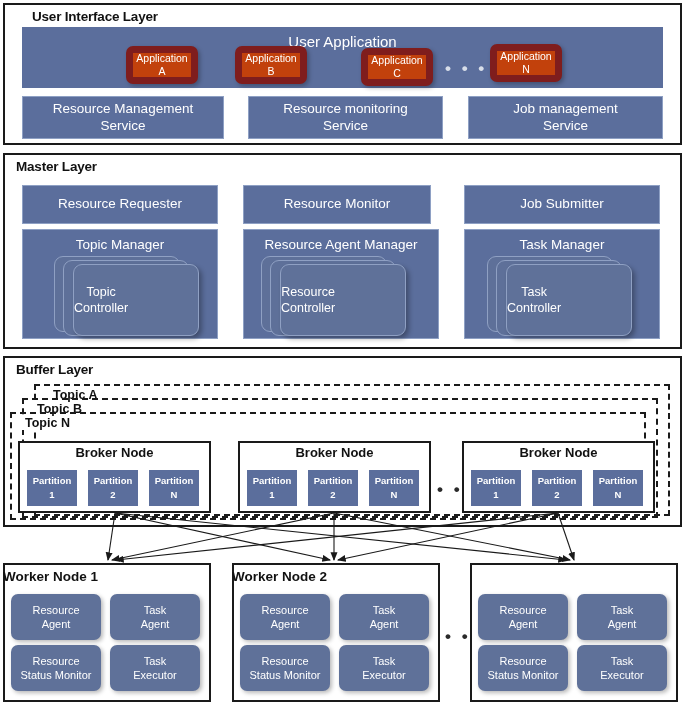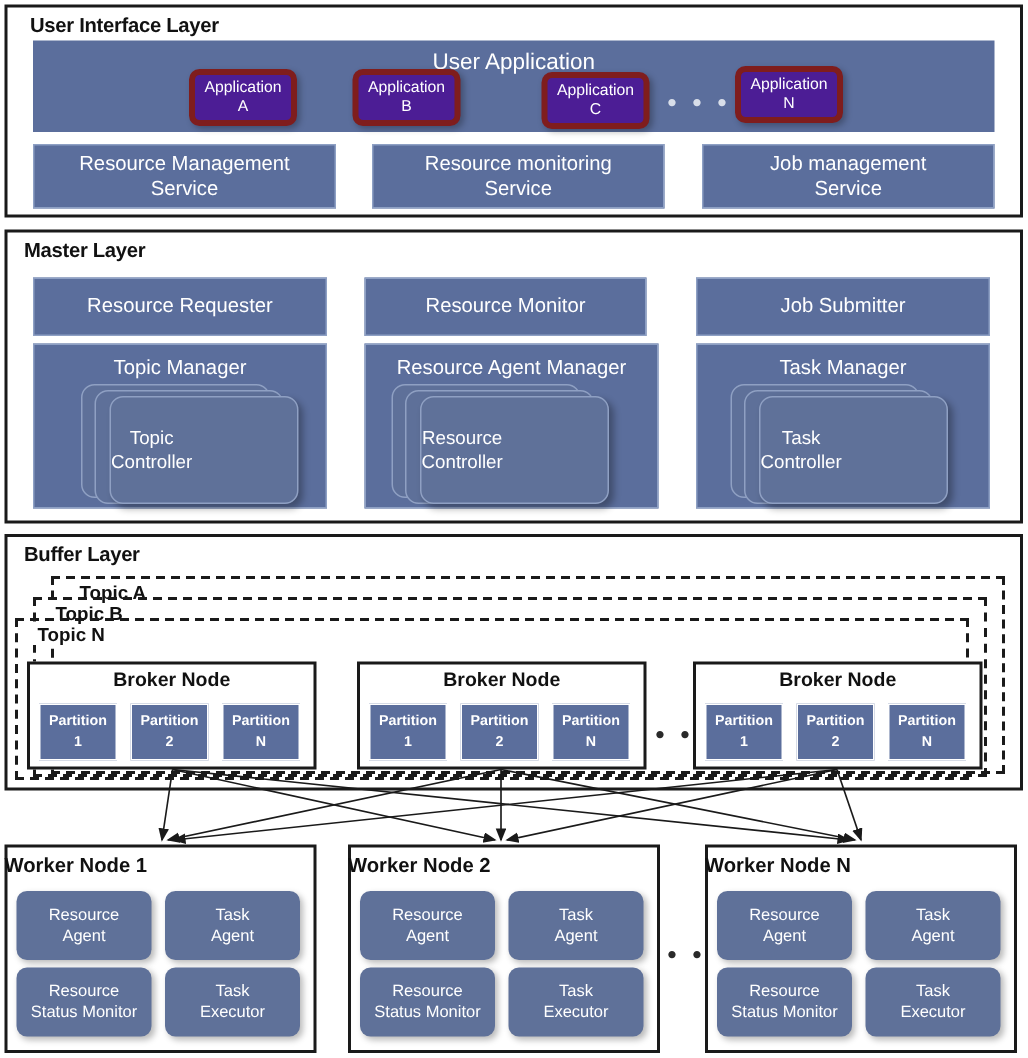--- a/index.html
+++ b/index.html
@@ -41,22 +41,22 @@
 
   
   #user-app-panel {
     font-size: 15px;
     align-items: flex-start;
     justify-content: center;
     padding-top: 6px;
   }
   .app-card {
     position: absolute;
-    background: #4c1d95;
-    border: 4px solid #7f1d1d;
+    background: #c2410c;
+    border: 7px solid #7f1d1d;
     border-radius: 7px;
     color: #ffffff;
     font-size: 10.5px;
     display: flex;
     flex-direction: column;
     align-items: center;
     justify-content: center;
     line-height: 1.25;
     box-shadow: 2px 2px 4px rgba(0,0,0,0.28);
   }
@@ -174,21 +174,21 @@
   }
 
   #arrow-layer { position: absolute; left: 0; top: 0; pointer-events: none; }
 </style>
 </head>
 <body>
 
 <div class="diagram">
 
   <div class="layer-frame" style="left:3px; top:3px; width:679px; height:142px;"></div>
-  <div class="layer-title" style="left:20px; top:9px;">User Interface Layer</div>
+  <div class="layer-title" style="left:32px; top:9px;">User Interface Layer</div>
 
   <div class="blue" id="user-app-panel" style="left:22px; top:27px; width:641px; height:61px;">
     <span>User Application</span>
   </div>
 
   <div class="app-card" style="left:126px; top:46px; width:72px; height:38px;">
     <span>Application</span>
     <span>A</span>
   </div>
   <div class="app-card" style="left:235px; top:46px; width:72px; height:38px;">
@@ -378,21 +378,20 @@
     <span>Status Monitor</span>
   </div>
   <div class="wcell" style="left:339px; top:645px; width:90px; height:46px;">
     <span>Task</span>
     <span>Executor</span>
   </div>
 
   <div class="dots dark" style="left:445px; top:628px;">• • •</div>
 
   <div class="worker" style="left:470px; top:563px; width:208px; height:139px;"></div>
-  <div class="worker-title" style="left:470px; top:569px; width:208px;">Worker Node N</div>
   <div class="wcell" style="left:478px; top:594px; width:90px; height:46px;">
     <span>Resource</span>
     <span>Agent</span>
   </div>
   <div class="wcell" style="left:577px; top:594px; width:90px; height:46px;">
     <span>Task</span>
     <span>Agent</span>
   </div>
   <div class="wcell" style="left:478px; top:645px; width:90px; height:46px;">
     <span>Resource</span>

